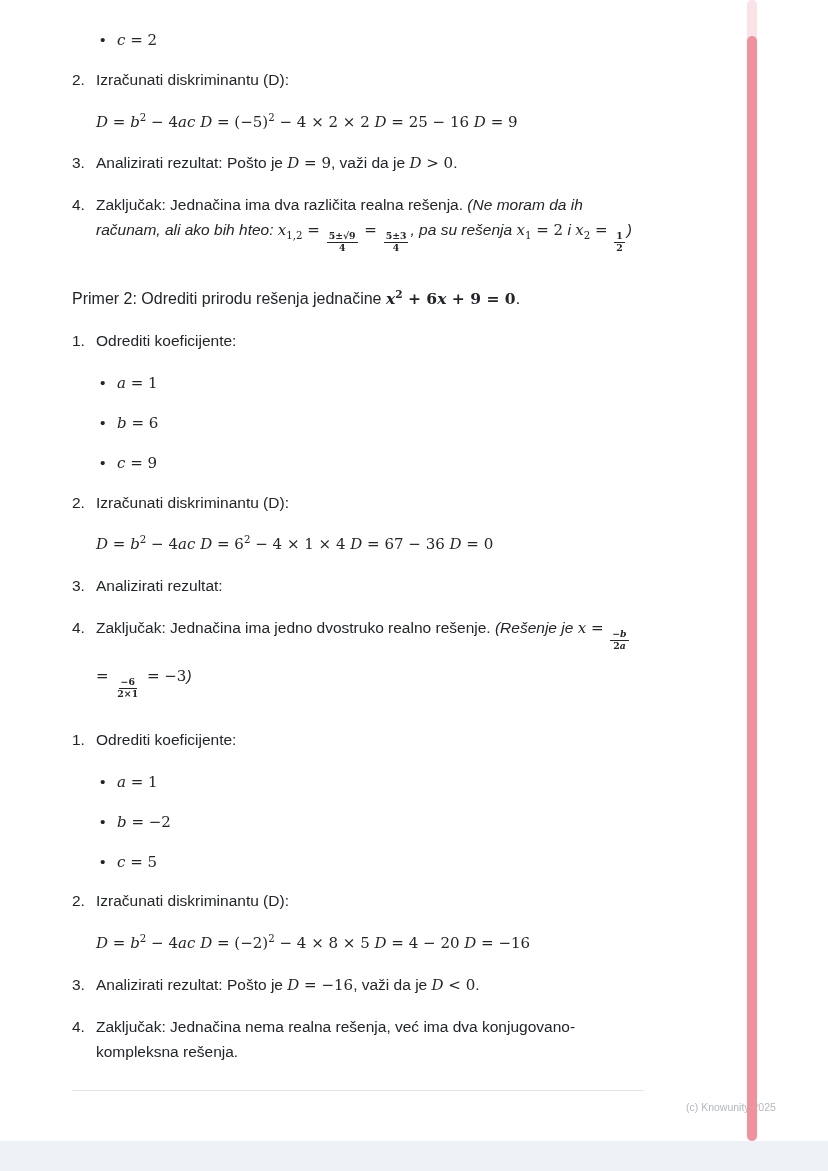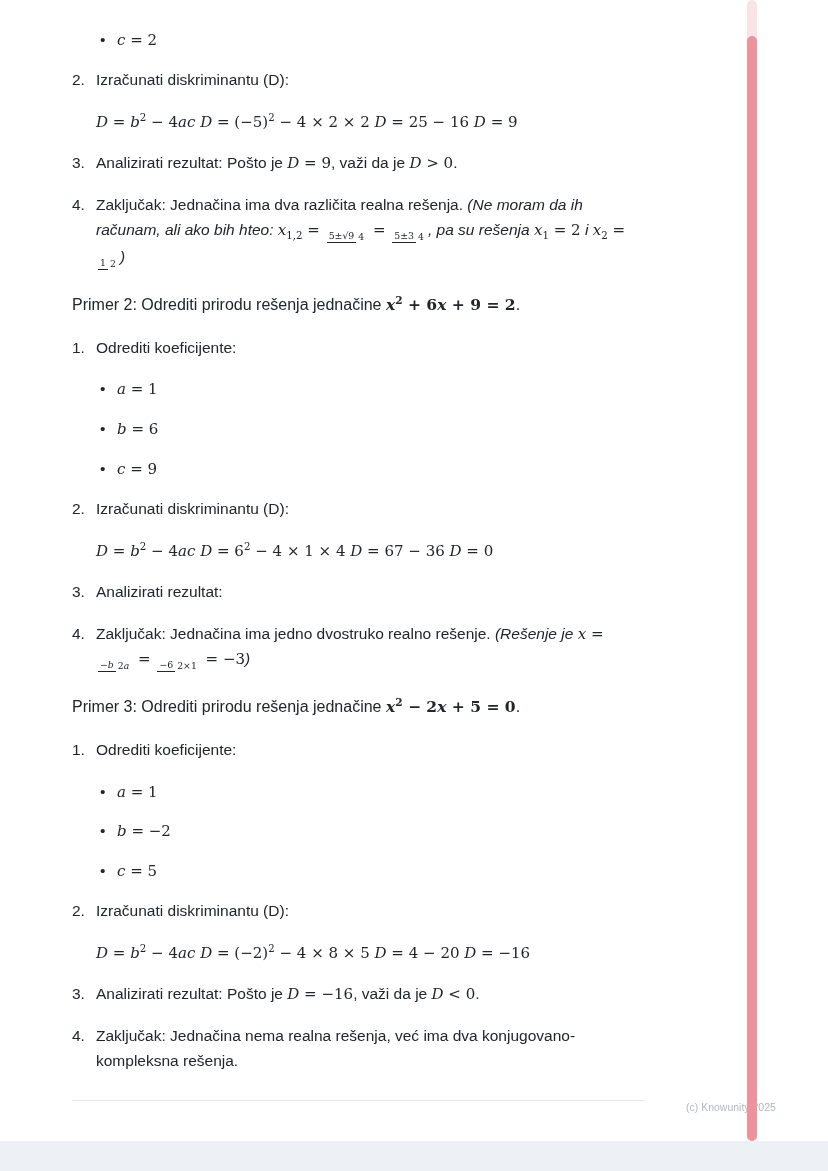--- a/index.html
+++ b/index.html
@@ -29,22 +29,22 @@
   .bullet .dot { flex: 0 0 17px; line-height: 1.6; }
   .mathline { margin: 12px 0 17px 24px; }
   .h3 { margin: 20px 0 18px; }
   .h3 .content { font-weight: 700; font-size: 16px; }
   .seg-bold { font-weight: 400; text-align: right; }
   .seg-italic { font-style: italic; }
   .seg-math { font-family: "DejaVu Serif", "Liberation Serif", serif; font-size: 0.97em; }
   .seg-math i { font-style: italic; }
   sup, sub { font-size: 0.68em; line-height: 0; }
   .frac {
-    display: inline-flex; align-items: center;
-    vertical-align: -0.45em; font-size: 0.62em; line-height: 1.15; margin: 2px 2px;
+    display: inline-flex; flex-direction: column; align-items: center;
+    vertical-align: -0.45em; font-size: 0.62em; line-height: 1.15; margin: 12px 2px; font-weight: bold;
   }
   .frac .fnum { border-bottom: 1px solid currentColor; padding: 0 2px; }
   .frac .fden { padding: 0 2px; }
   .divider { border: none; border-top: 1px solid #e4e5e8; margin: 26px 0 30px; }
   .watermark {
     position: absolute; left: 686px; top: 1101px;
     font-size: 10.5px; color: #b2b8bf; white-space: nowrap;
   }
   .scroll-track {
     position: absolute; left: 747px; top: 0;
@@ -84,21 +84,21 @@
               <span class="fden"><span><span>4</span></span></span>
             </span><span><span> = </span></span><span class="frac">
               <span class="fnum"><span><span>5±3</span></span></span>
               <span class="fden"><span><span>4</span></span></span>
             </span></span><span class="seg-italic">, pa su rešenja </span><span class="seg-math"><span><i>x</i></span><sub><span><span>1</span></span></sub><span><span> = 2</span></span></span><span class="seg-italic"> i </span><span class="seg-math"><span><i>x</i></span><sub><span><span>2</span></span></sub><span><span> = </span></span><span class="frac">
               <span class="fnum"><span><span>1</span></span></span>
               <span class="fden"><span><span>2</span></span></span>
             </span></span><span class="seg-italic">)</span></div>
       </div>
       <div class="block h3">
-        <div class="content"><span class="seg-bold">Primer 2: Odrediti prirodu rešenja jednačine </span><span class="seg-math"><span><i>x</i></span><sup><span><span>2</span></span></sup><span><span> + 6</span><i>x</i><span> + 9 = 2</span></span></span><span class="seg-bold">.</span></div>
+        <div class="content"><span class="seg-bold">Primer 2: Odrediti prirodu rešenja jednačine </span><span class="seg-math"><span><i>x</i></span><sup><span><span>2</span></span></sup><span><span> + 6</span><i>x</i><span> + 9 = 0</span></span></span><span class="seg-bold">.</span></div>
       </div>
       <div class="block olitem">
         <span class="num">1.</span>
         <div class="content"><span class="seg-bold">Odrediti koeficijente:</span></div>
       </div>
       <div class="block bullet">
         <span class="dot">•</span>
         <div class="content"><span class="seg-math"><span><i>a</i><span> = 1</span></span></span></div>
       </div>
       <div class="block bullet">
@@ -122,23 +122,20 @@
       </div>
       <div class="block olitem">
         <span class="num">4.</span>
         <div class="content"><span class="seg-bold">Zaključak:</span><span class="seg-text"> Jednačina ima </span><span class="seg-bold">jedno dvostruko realno rešenje</span><span class="seg-text">. </span><span class="seg-italic">(Rešenje je </span><span class="seg-math"><span><i>x</i><span> = </span></span><span class="frac">
               <span class="fnum"><span><span>−</span><i>b</i></span></span>
               <span class="fden"><span><span>2</span><i>a</i></span></span>
             </span><span><span> = </span></span><span class="frac">
               <span class="fnum"><span><span>−6</span></span></span>
               <span class="fden"><span><span>2×1</span></span></span>
             </span><span><span> = −3</span></span></span><span class="seg-italic">)</span></div>
-      </div>
-      <div class="block h3">
-        <div class="content"><span class="seg-bold">Primer 3: Odrediti prirodu rešenja jednačine </span><span class="seg-math"><span><i>x</i></span><sup><span><span>2</span></span></sup><span><span> − 2</span><i>x</i><span> + 5 = 0</span></span></span><span class="seg-bold">.</span></div>
       </div>
       <div class="block olitem">
         <span class="num">1.</span>
         <div class="content"><span class="seg-bold">Odrediti koeficijente:</span></div>
       </div>
       <div class="block bullet">
         <span class="dot">•</span>
         <div class="content"><span class="seg-math"><span><i>a</i><span> = 1</span></span></span></div>
       </div>
       <div class="block bullet">

